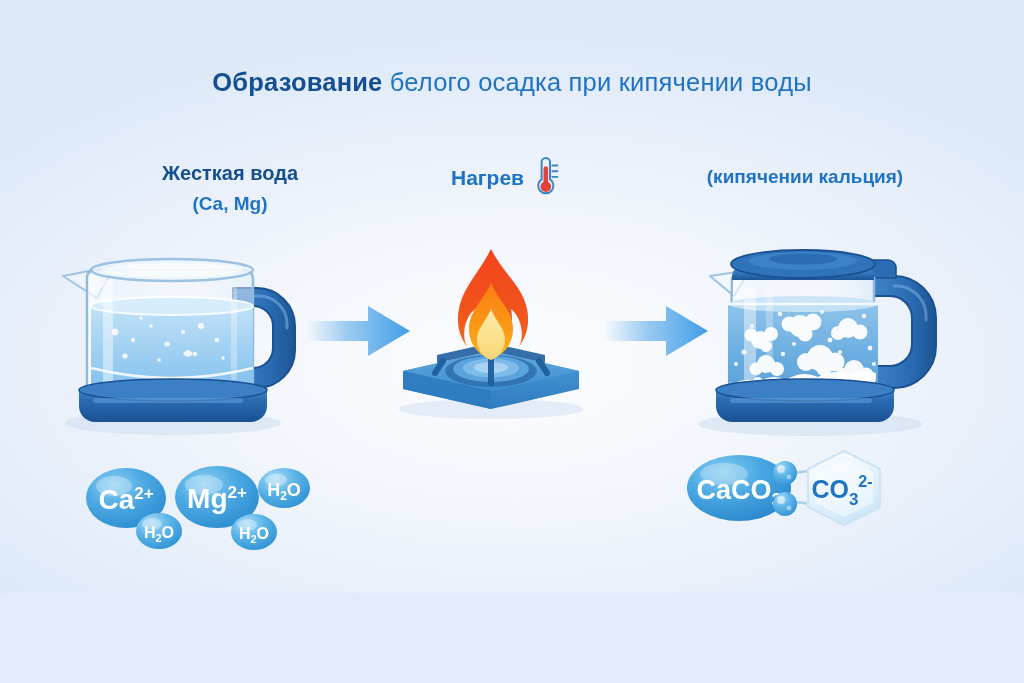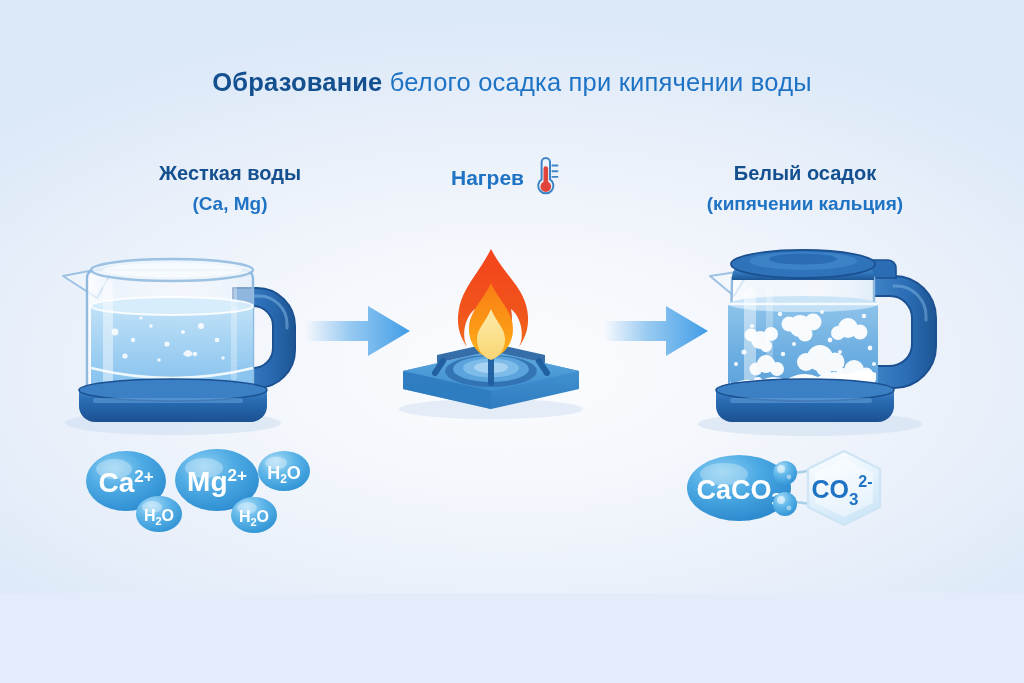--- a/index.html
+++ b/index.html
@@ -38,58 +38,57 @@
   #arrow-1{left:306px;top:302px;}
   #arrow-2{left:604px;top:302px;}
 
   
   .scene{position:absolute;}
   #kettle-left{left:55px;top:240px;}
   #burner{left:385px;top:243px;}
   #kettle-right{left:688px;top:236px;}
 
   
-  #mol-left{position:absolute;left:78px;top:445px;}
+  #mol-left{position:absolute;left:78px;top:462px;}
   #mol-right{position:absolute;left:684px;top:443px;}
 
   svg{display:block;overflow:visible;}
   .txt{font-family:"Liberation Sans","DejaVu Sans",sans-serif;}
 </style>
 </head>
 <body>
 
 <div id="stage">
 
   <div id="title">
     <span class="t-strong">Образование</span><span class="t-rest"> белого осадка при кипячении воды</span>
   </div>
 
   <div class="col-label" id="label-left">
-    <span class="l1">Жесткая воды</span>
+    <span class="l1">Жесткая вода</span>
     <span class="l2">(Ca, Mg)</span>
   </div>
 
   <div id="label-center">
     <span class="l1">Нагрев</span>
     <span>
       <svg width="26" height="40" viewBox="0 0 26 40" aria-hidden="true">
         <path d="M8.6 4.2a4.2 4.2 0 0 1 8.4 0v17.2a7.6 7.6 0 1 1-8.4 0z" fill="none" stroke="#3d84c6" stroke-width="2"></path>
         <circle cx="12.8" cy="28.6" r="5.3" fill="#e0443a"></circle>
         <rect x="10.5" y="8.2" width="4.6" height="19" rx="2.3" fill="#e0443a"></rect>
         <g stroke="#3d84c6" stroke-width="1.9" stroke-linecap="round">
           <line x1="19.4" y1="7.5" x2="24.4" y2="7.5"></line>
           <line x1="19.4" y1="13.2" x2="24.4" y2="13.2"></line>
           <line x1="19.4" y1="18.9" x2="24.4" y2="18.9"></line>
         </g>
       </svg>
     </span>
   </div>
 
   <div class="col-label" id="label-right">
-    <span class="l1">Белый осадок</span>
     <span class="l2">(кипячении кальция)</span>
   </div>
 
   <div class="arrow" id="arrow-1">
     <svg width="104" height="58" viewBox="0 0 104 58">
       <defs>
         <linearGradient id="agrad1" x1="0" y1="0" x2="1" y2="0">
           <stop offset="0%" stop-color="#4aa3e8" stop-opacity="0"></stop>
           <stop offset="42%" stop-color="#4aa3e8" stop-opacity=".55"></stop>
           <stop offset="100%" stop-color="#3f9ce6" stop-opacity="1"></stop>

